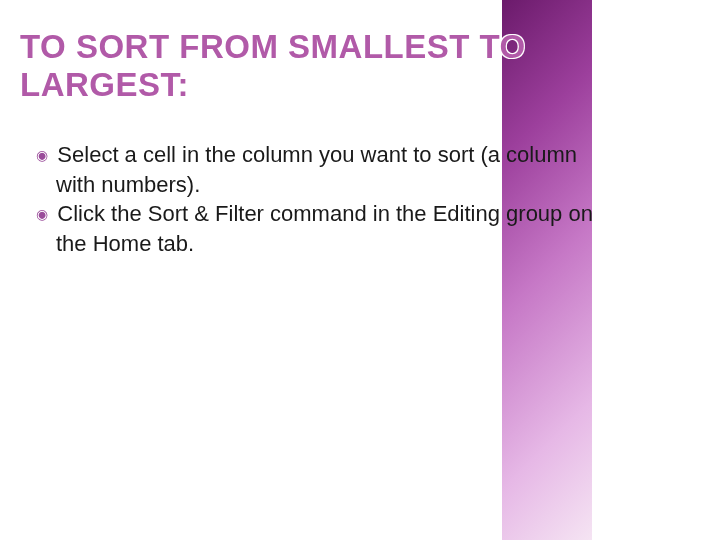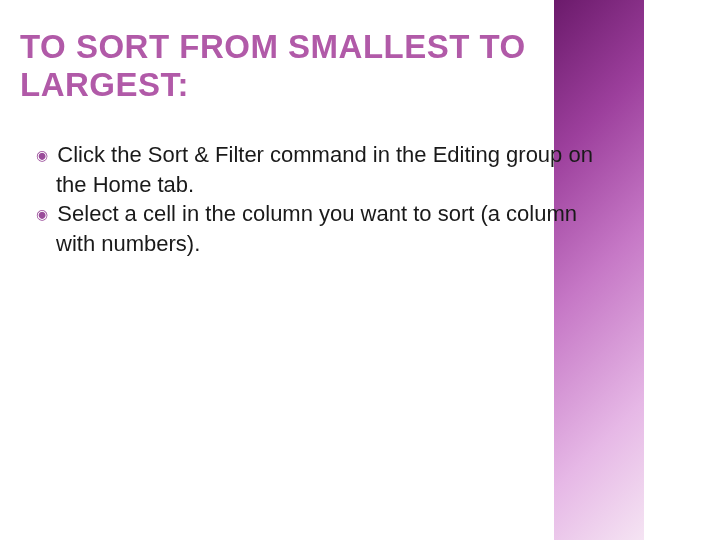--- a/index.html
+++ b/index.html
@@ -6,21 +6,21 @@
     margin: 0;
     padding: 0;
     width: 720px;
     height: 540px;
     font-family: Verdana, Geneva, sans-serif;
     overflow: hidden;
     background: #fff;
   }
   .slide {
     position: relative;
-    width: 644px;
+    width: 592px;
     height: 540px;
     box-sizing: border-box;
     background: #ffffff;
   }
   .accent-strip {
     position: absolute;
     top: 0;
     right: 0;
     width: 90px;
     height: 540px;
@@ -72,24 +72,24 @@
 <div class="slide">
 
   <div class="accent-strip"></div>
 
   <div class="title">TO SORT FROM SMALLEST TO LARGEST:</div>
 
   <div class="body">
 
     <div class="bullet">
       <span class="mark">◉</span>
-      <span>Click the Sort &amp; Filter command in the Editing group on the Home tab.</span>
+      <span>Select a cell in the column you want to sort (a column with numbers).</span>
     </div>
 
     <div class="bullet">
       <span class="mark">◉</span>
-      <span>Select a cell in the column you want to sort (a column with numbers).</span>
+      <span>Click the Sort &amp; Filter command in the Editing group on the Home tab.</span>
     </div>
 
 
   </div>
 
 </div>
 
 </body></html>

